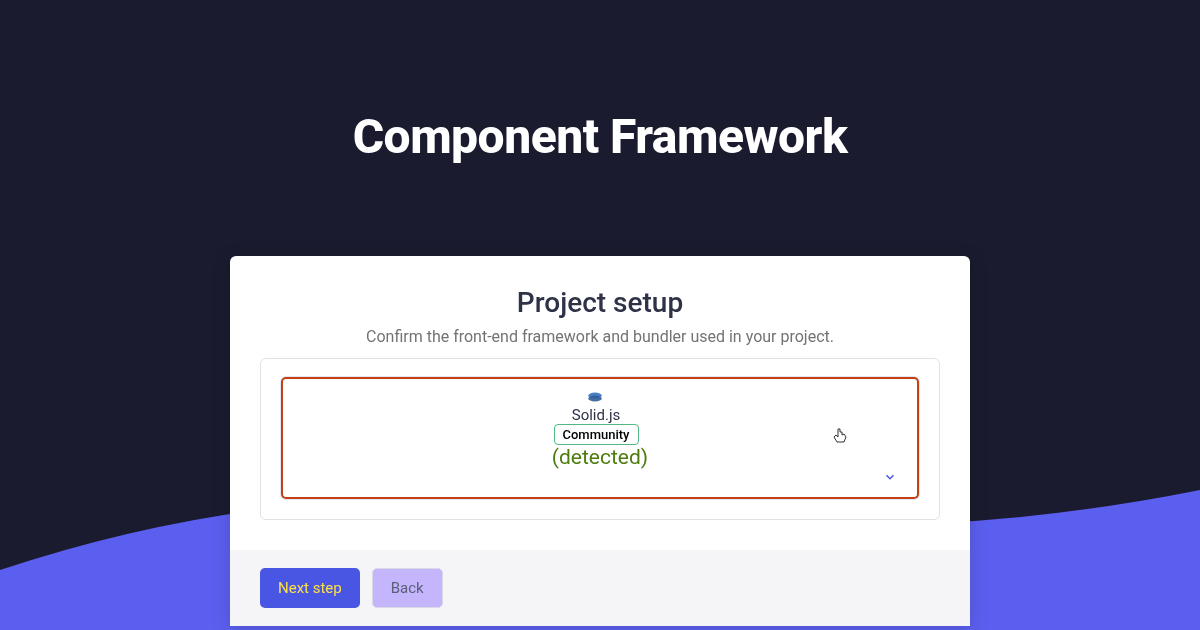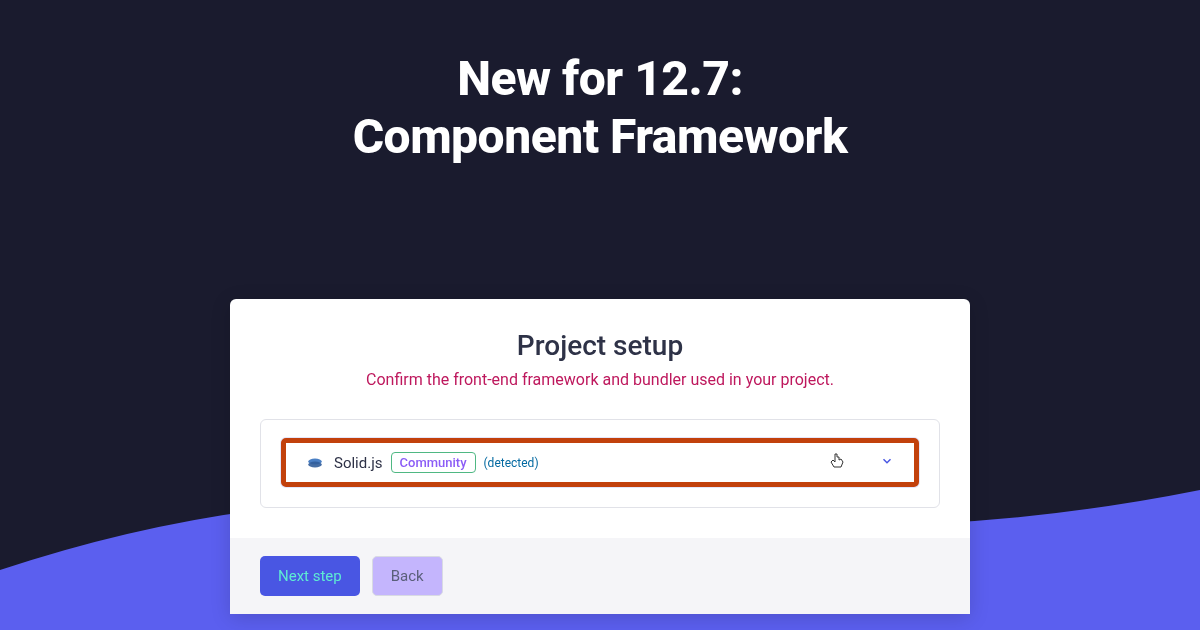--- a/index.html
+++ b/index.html
@@ -25,91 +25,92 @@
   font-weight: 800;
   font-size: 48px;
   line-height: 1.2;
   padding-top: 50px;
   letter-spacing: -0.5px;
   position: relative;
   z-index: 1;
 }
 .card {
   position: absolute;
-  bottom: 16px;
+  bottom: 4px;
   left: 50%;
   transform: translateX(-50%);
   width: 740px;
   background: #ffffff;
   border-radius: 6px 6px 0 0;
   padding: 30px 0 0 0;
   z-index: 2;
   box-shadow: 0 4px 20px rgba(0,0,0,0.15);
 }
 .card-title {
   text-align: center;
   font-size: 28px;
   font-weight: 500;
   color: #2e3247;
   margin-bottom: 8px;
 }
 .card-subtitle {
   text-align: center;
   font-size: 16px;
-  color: #be185d;
-  margin-bottom: 30px;
+  color: #737373;
+  margin-bottom: 12px;
 }
 .field-section {
   border: 1px solid #e1e2e8;
   border-radius: 6px;
   margin: 0 30px 30px 30px;
   padding: 18px 20px 20px 20px;
 }
 .field-label {
   font-size: 15px;
   color: #2e3247;
   font-weight: 500;
   margin-bottom: 10px;
 }
 .select-box {
   display: flex;
   align-items: center;
-  border: 5px solid #c2410c;
+  border: 2px solid #c2410c;
   border-radius: 5px;
   padding: 9px 20px;
   background: #ffffff;
   position: relative;
   box-shadow: 0 0 0 1px rgba(73,86,227,0.15);
+  flex-direction: column;
 }
 .select-icon {
   width: 18px;
   height: 18px;
   margin-right: 10px;
   display: flex;
   align-items: center;
   justify-content: center;
 }
 .select-text {
   font-size: 15px;
   color: #2e3247;
   margin-right: 8px;
 }
 .badge {
   display: inline-block;
   border: 1px solid #4fb883;
-  color: #8b5cf6;
+  color: #000000;
   font-size: 13px;
   padding: 2px 8px;
   border-radius: 4px;
   margin-right: 8px;
   font-weight: 500;
 }
 .detected {
-  font-size: 12px;
-  color: #0369a1;
+  font-size: 21px;
+  color: #4d7c0f;
 }
 .chevron {
   margin-left: auto;
   color: #4956e3;
 }
 .cursor {
   position: absolute;
   right: 68px;
   top: 50%;
   transform: translateY(-50%);
@@ -125,37 +126,37 @@
 .btn {
   padding: 10px 18px;
   border-radius: 5px;
   font-size: 15px;
   cursor: pointer;
   border: none;
   font-family: inherit;
 }
 .btn-primary {
   background: #4956e3;
-  color: #5eead4;
+  color: #fde047;
 }
 .btn-secondary {
   background: #c4b5fd;
   color: #5a5f7a;
   border: 1px solid #d8dae3;
 }
 </style>
 </head>
 <body>
 
 <svg class="wave" viewBox="0 0 1200 180" preserveAspectRatio="none">
   <path d="M0,120 Q300,20 600,60 T1200,40 L1200,180 L0,180 Z" fill="#5b5fef"></path>
 </svg>
 
 <h1 class="hero-title">
-  <span>New for 12.7:</span><br>
+  <br>
   <span>Component Framework</span><br>
 </h1>
 
 <div class="card">
   <h2 class="card-title">Project setup</h2>
   <p class="card-subtitle">Confirm the front-end framework and bundler used in your project.</p>
 
   <div class="field-section">
     <div class="select-box">
       <span class="select-icon">

